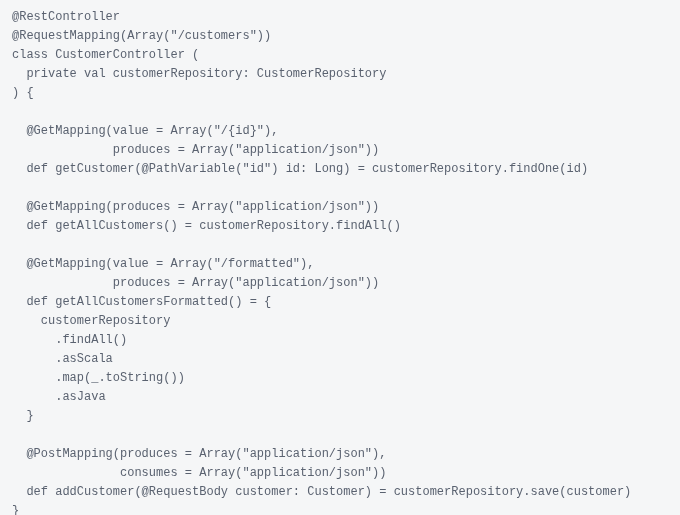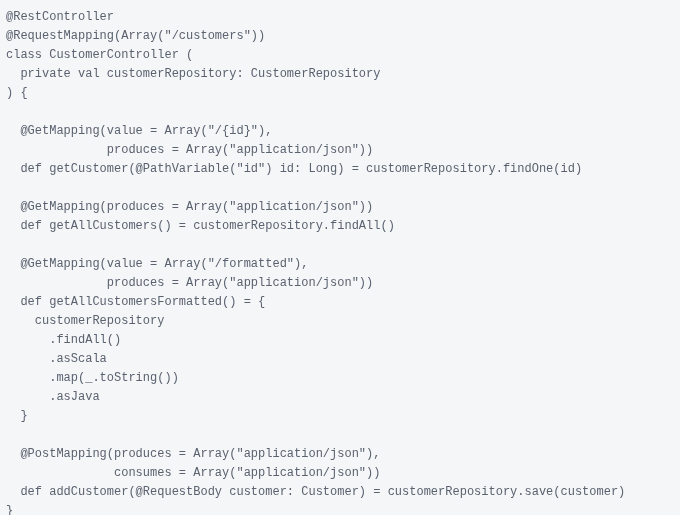--- a/index.html
+++ b/index.html
@@ -15,18 +15,19 @@
     font-family: "SFMono-Regular", Consolas, "Liberation Mono", Menlo, Courier, monospace;
     font-size: 12px;
     line-height: 19px;
     color: #5a6270;
     background: #f5f6f7;
     white-space: pre;
   }
   .code-line {
     display: block;
     white-space: pre;
+    margin-left: 6px;
   }
 </style>
 </head>
 <body>
 
 <div class="code-block" id="code-root"><span class="code-line">@RestController</span><span class="code-line">@RequestMapping(Array("/customers"))</span><span class="code-line">class CustomerController (</span><span class="code-line">  private val customerRepository: CustomerRepository</span><span class="code-line">) {</span><span class="code-line">&nbsp;</span><span class="code-line">  @GetMapping(value = Array("/{id}"),</span><span class="code-line">              produces = Array("application/json"))</span><span class="code-line">  def getCustomer(@PathVariable("id") id: Long) = customerRepository.findOne(id)</span><span class="code-line">&nbsp;</span><span class="code-line">  @GetMapping(produces = Array("application/json"))</span><span class="code-line">  def getAllCustomers() = customerRepository.findAll()</span><span class="code-line">&nbsp;</span><span class="code-line">  @GetMapping(value = Array("/formatted"),</span><span class="code-line">              produces = Array("application/json"))</span><span class="code-line">  def getAllCustomersFormatted() = {</span><span class="code-line">    customerRepository</span><span class="code-line">      .findAll()</span><span class="code-line">      .asScala</span><span class="code-line">      .map(_.toString())</span><span class="code-line">      .asJava</span><span class="code-line">  }</span><span class="code-line">&nbsp;</span><span class="code-line">  @PostMapping(produces = Array("application/json"),</span><span class="code-line">               consumes = Array("application/json"))</span><span class="code-line">  def addCustomer(@RequestBody customer: Customer) = customerRepository.save(customer)</span><span class="code-line">}</span></div>
 
 </body></html>

